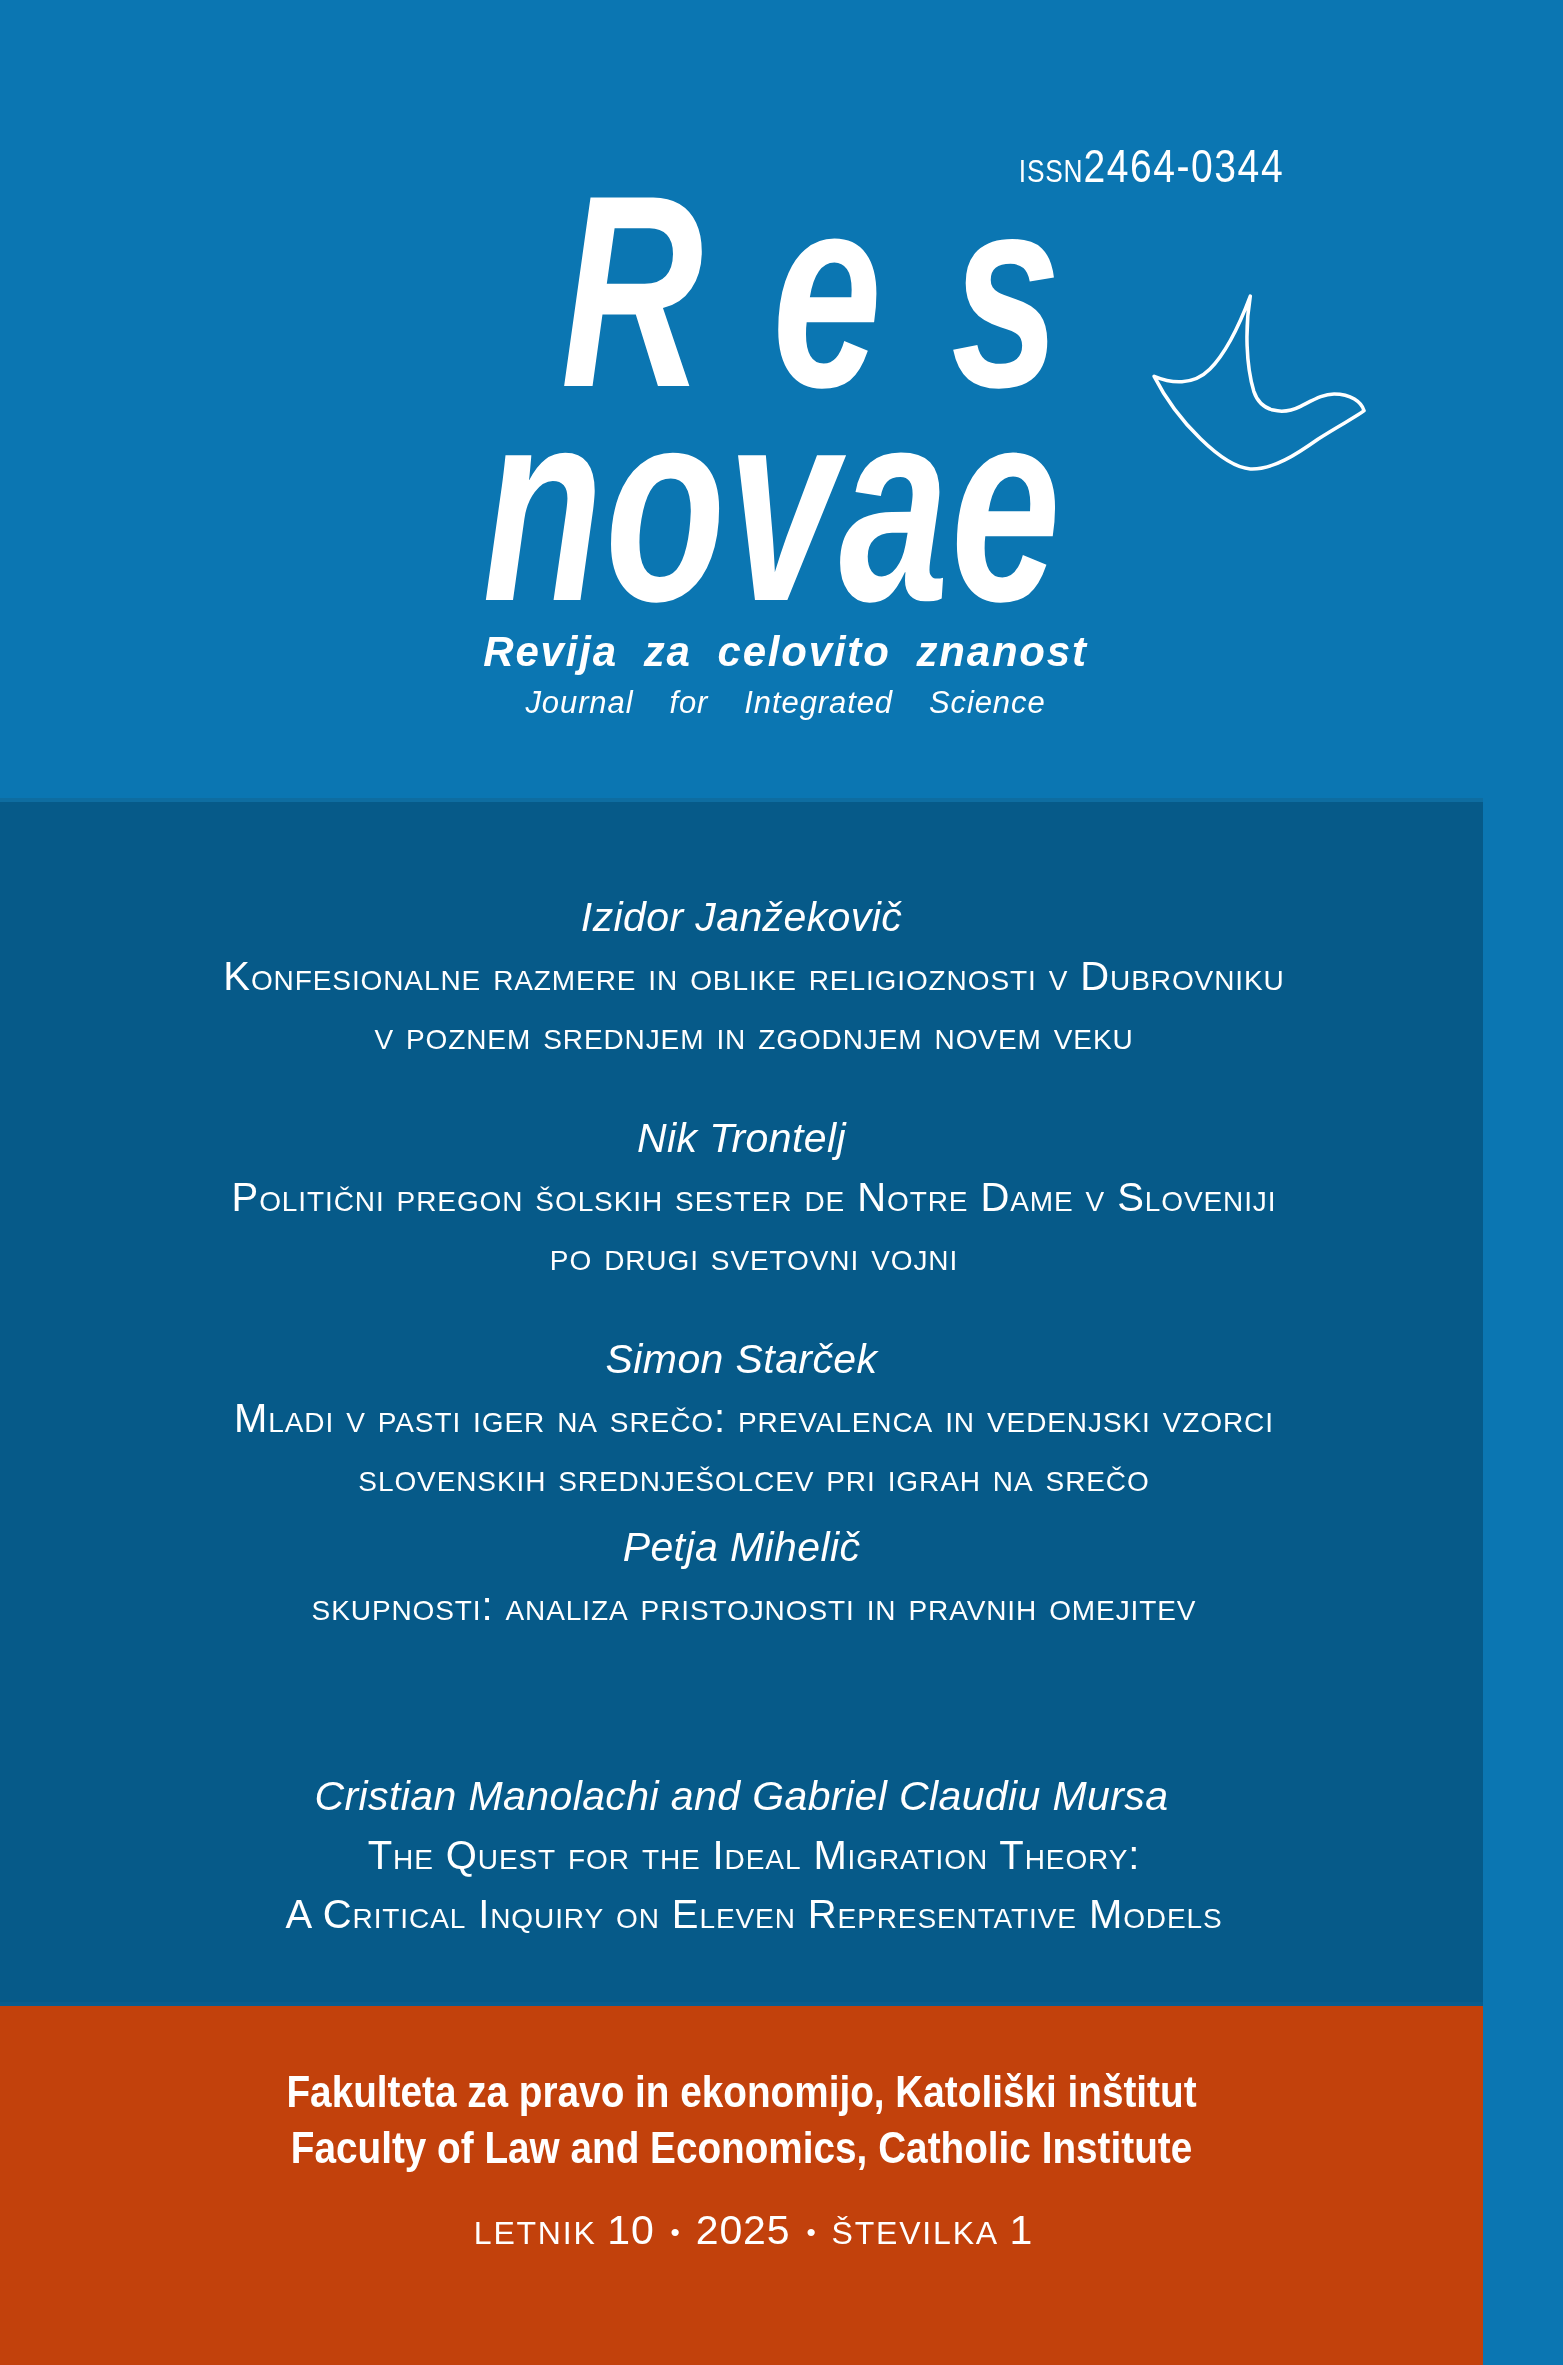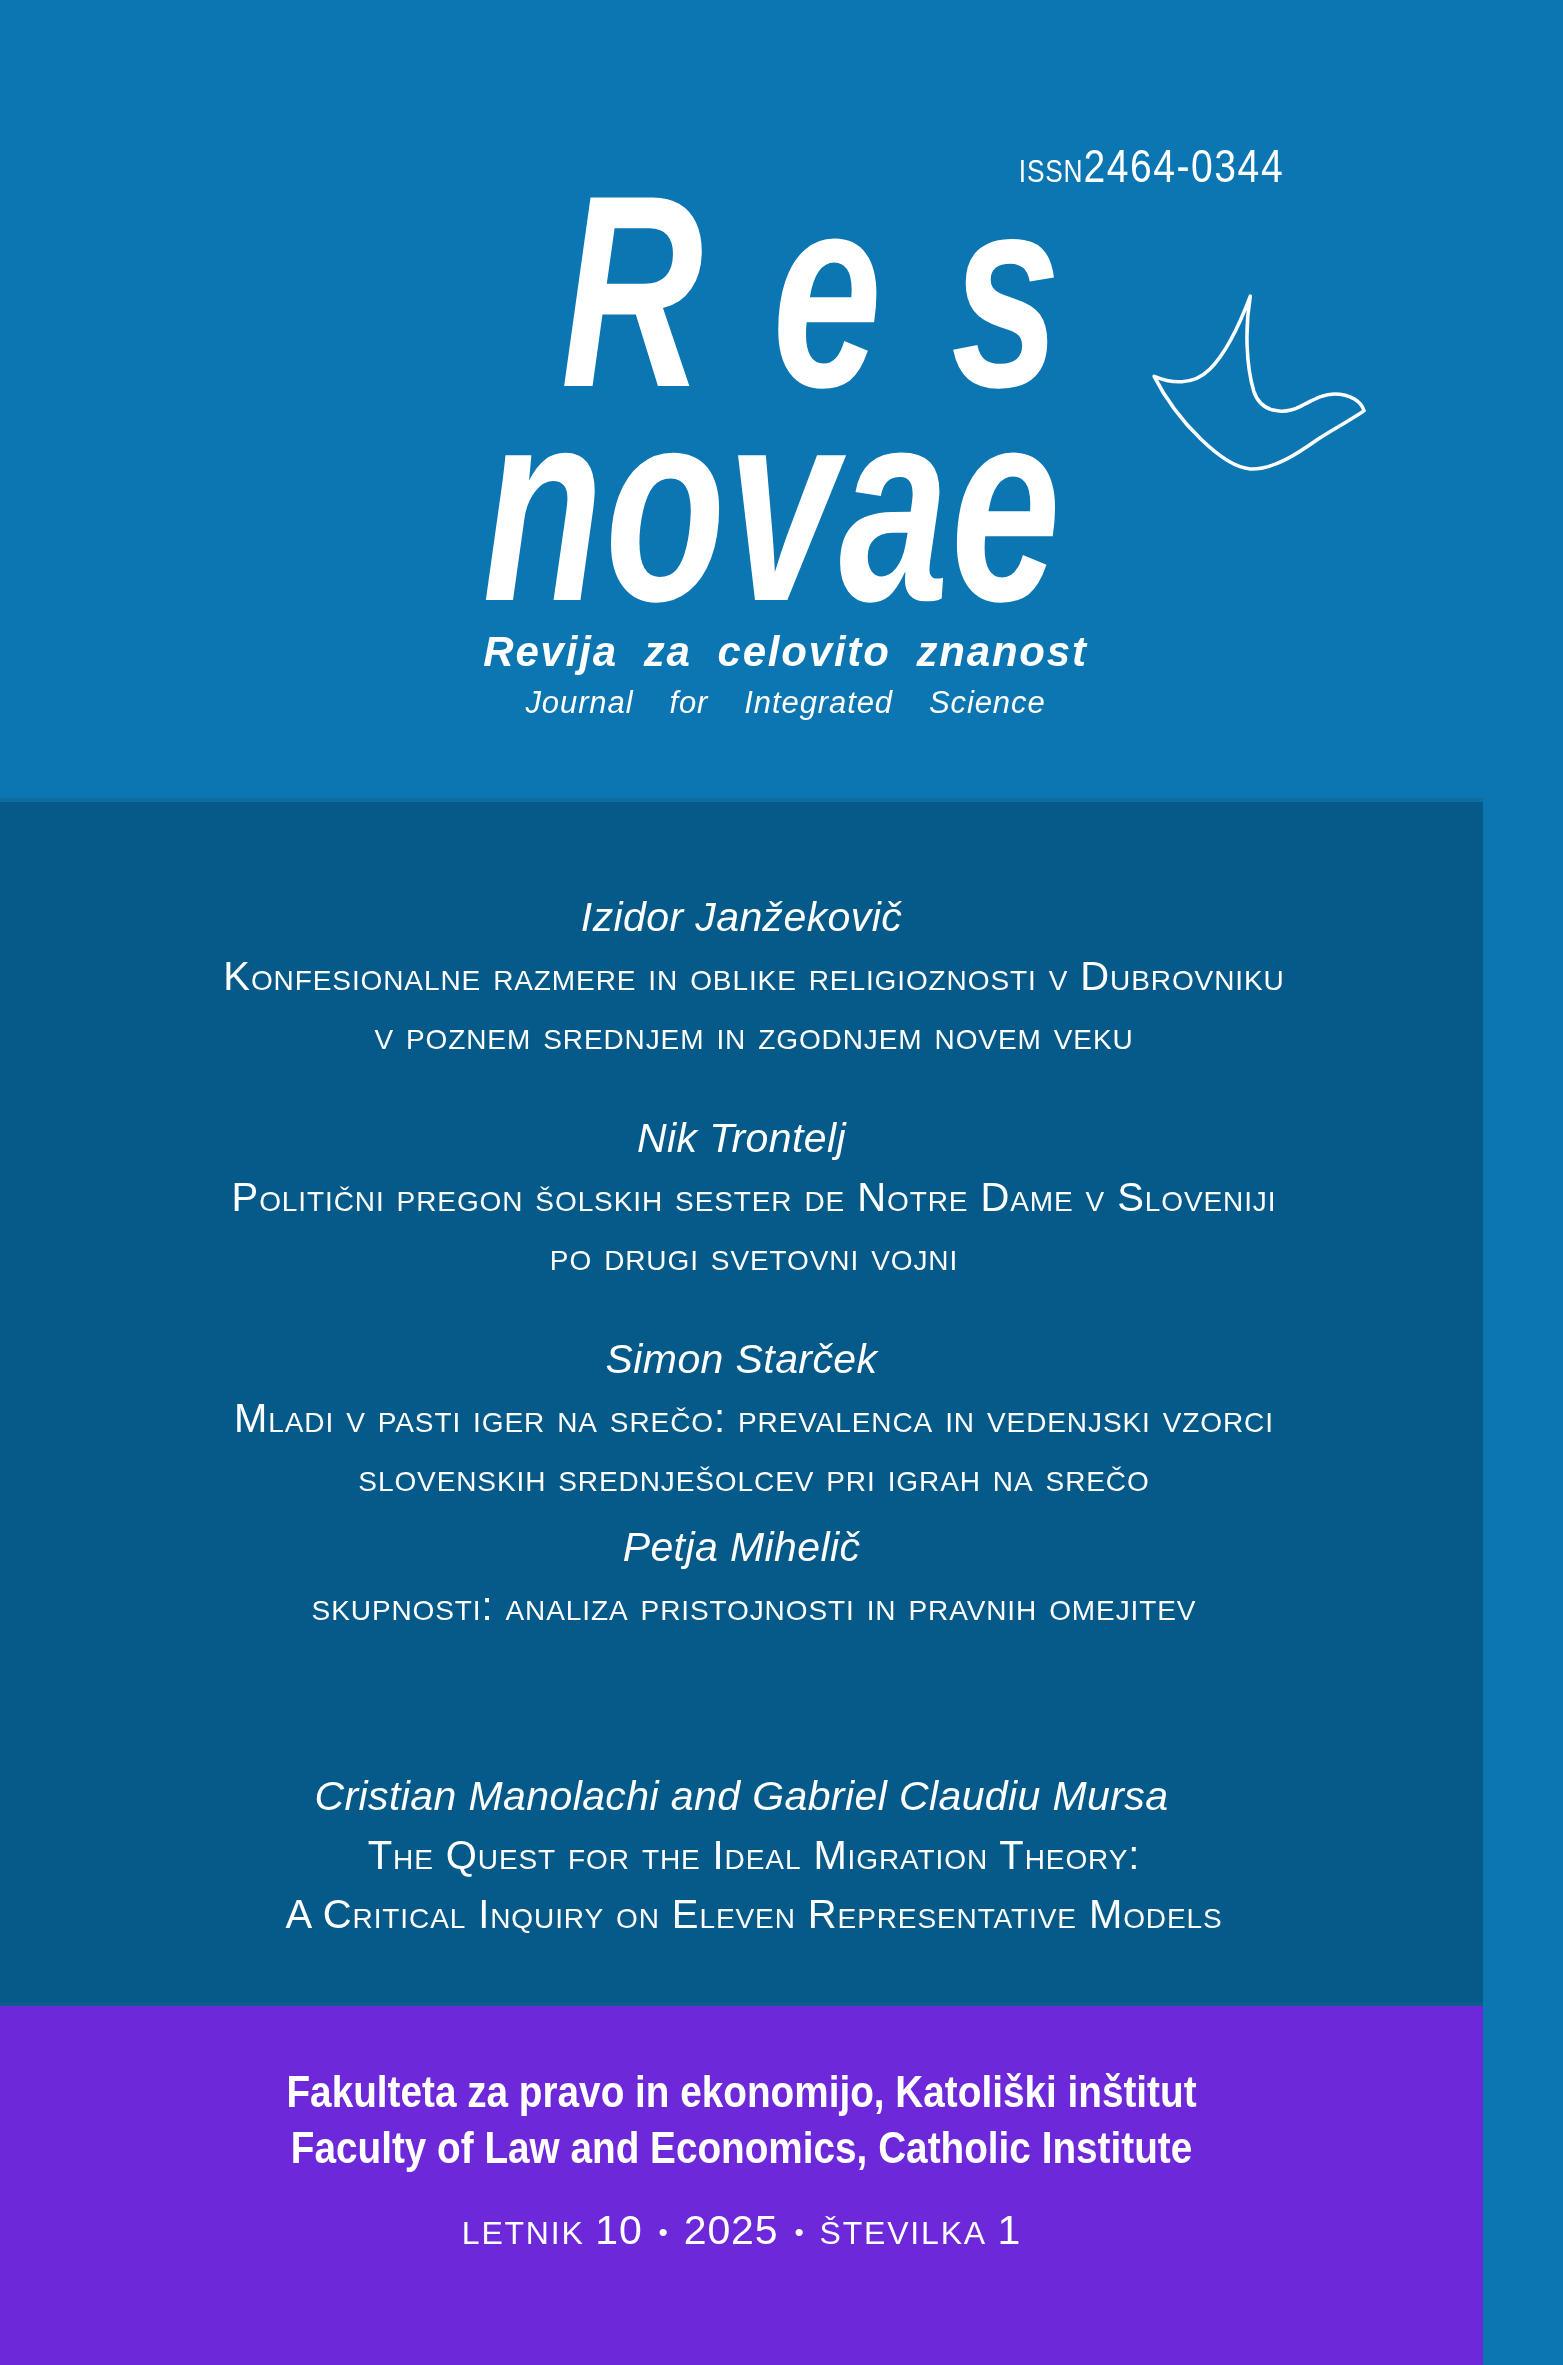--- a/index.html
+++ b/index.html
@@ -26,21 +26,21 @@
   .section-mid {
     position: absolute; top: 802px; left: 0; width: 100%; height: 1200px;
     background: #065a89;
   }
   .divider-bottom {
     position: absolute; top: 2002px; left: 0; width: 100%; height: 4.4px;
     background: #095d8f;
   }
   .section-bottom {
     position: absolute; top: 2006px; left: 0; width: 100%; height: 359px;
-    background: #6d28d9;
+    background: #c2410c;
   }
   
   .issn {
     position: absolute; top: 139px; right: 199px;
     white-space: nowrap;
     transform: scaleX(0.85);
     transform-origin: right center;
   }
   .issn-label {
     font-size: 31px; letter-spacing: 0.9px; font-weight: normal;
@@ -99,21 +99,21 @@
   }
   
   .pub-wrap {
     position: absolute; top: 58px; left: 0; width: 100%;
     text-align: center;
     font-size: 44px; font-weight: bold; line-height: 56px;
     transform: scaleX(0.88);
     white-space: nowrap;
   }
   .issue-line {
-    position: absolute; top: 201px; left: 0; width: 100%;
+    position: absolute; top: 201px; left: 12px; width: 100%;
     text-align: center; white-space: nowrap;
   }
   .issue-label  { font-size: 32px; letter-spacing: 1.8px; margin: 0 5.3px; }
   .issue-num    { font-size: 41px; letter-spacing: 0.9px; margin: 0 5.3px; }
   .issue-bullet { font-size: 26.5px; margin: 0 10.6px; vertical-align: 3.5px; }
 </style>
 </head>
 <body>
 
 <div class="cover">

